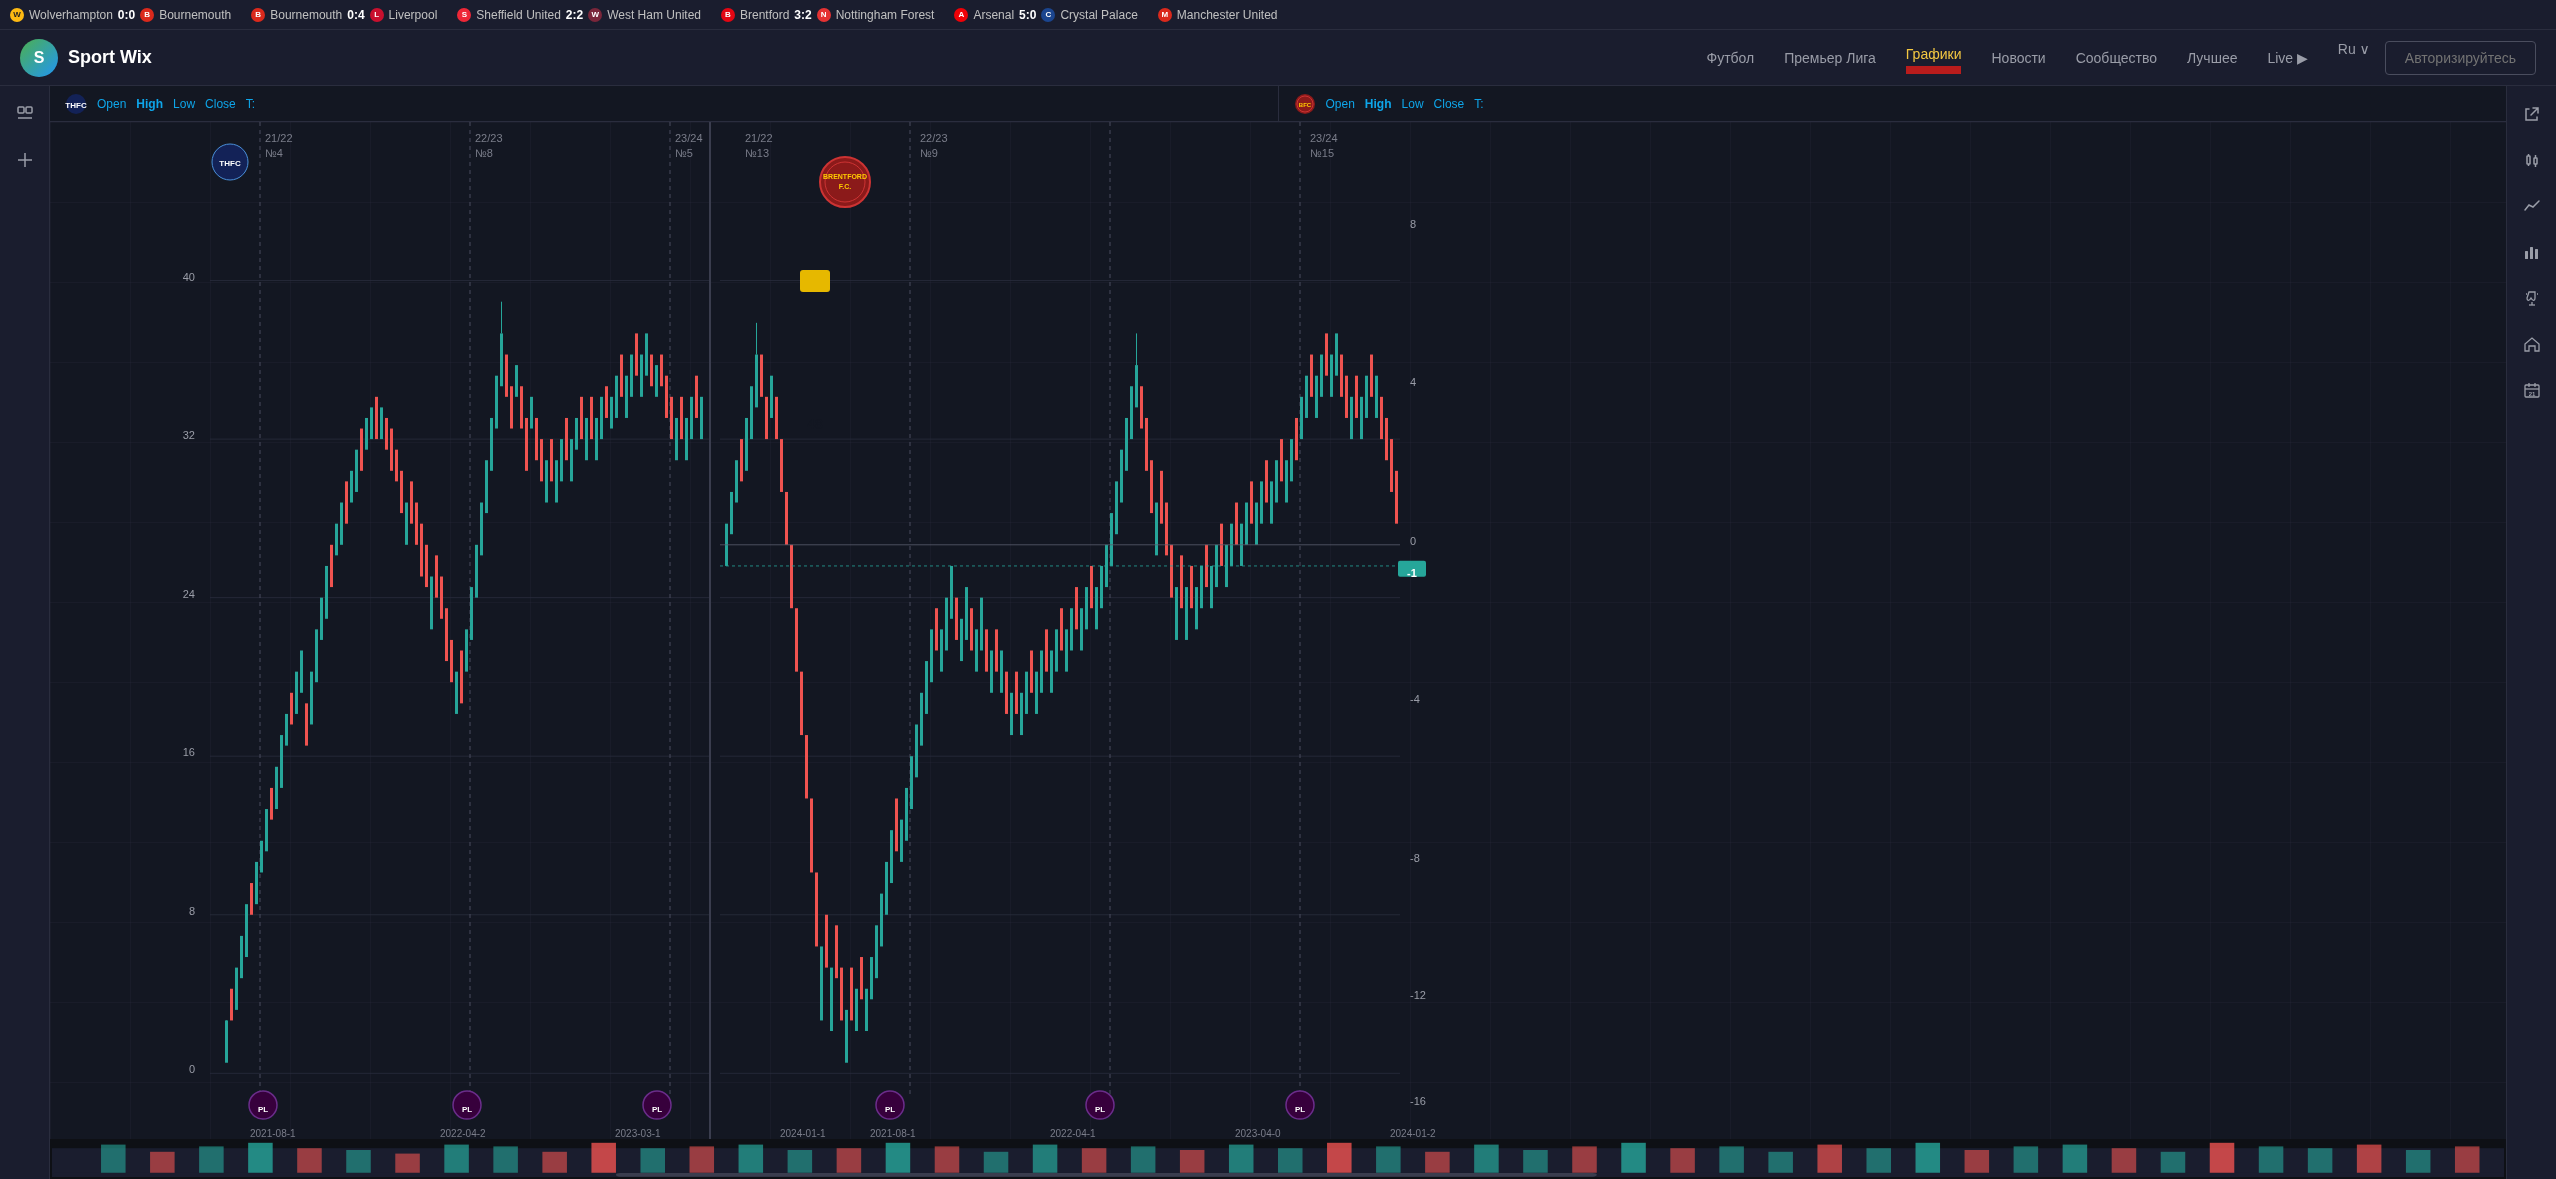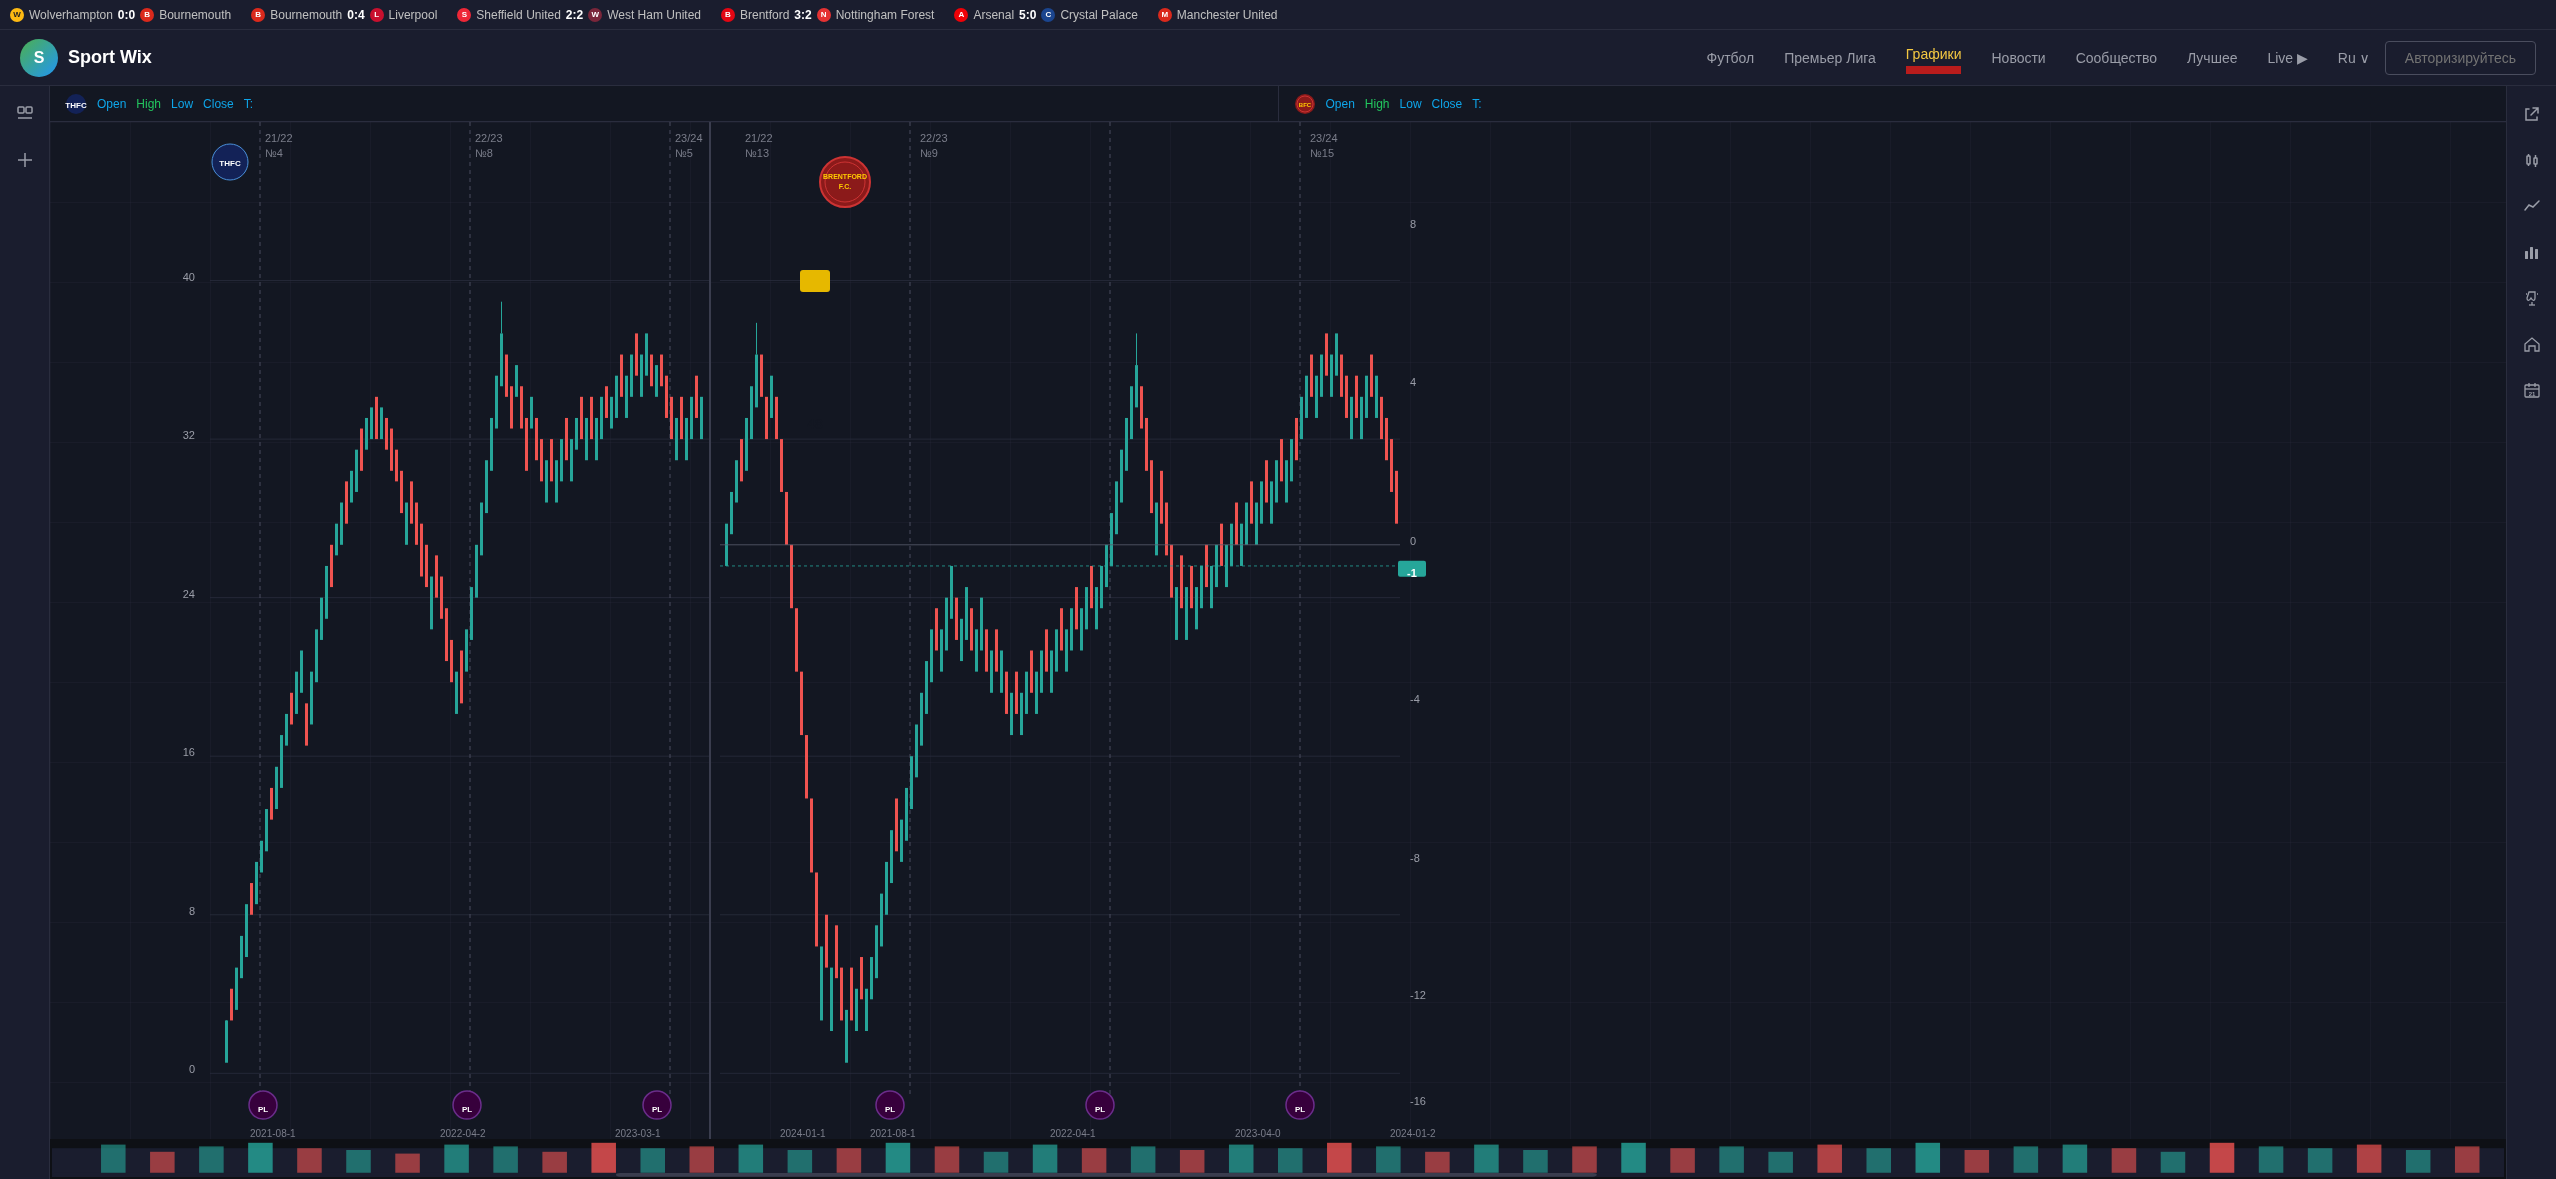--- a/index.html
+++ b/index.html
@@ -99,21 +99,21 @@
       cursor: pointer;
       font-size: 14px;
       padding: 4px 0;
     }
     .nav-item.active {
       color: #f4c842;
       border-bottom: 8px solid #b91c1c;
     }
     .nav-right {
       display: flex;
-      align-items: center;
+      align-items: flex-start;
       gap: 15px;
     }
     .lang-select {
       color: #9a9da8;
       font-size: 14px;
       cursor: pointer;
     }
     .auth-btn {
       background: transparent;
       border: 1px solid #4a4d5e;
@@ -194,21 +194,21 @@
       flex: 1;
       display: flex;
       align-items: center;
       padding: 0 15px;
       gap: 10px;
     }
     .ohlc-label {
       color: #0ea5e9;
       font-size: 12px;
     }
-    .ohlc-label.highlight { color: #22c55e; font-weight: normal; }
+    .ohlc-label.highlight { color: #0ea5e9; font-weight: bold; }
 
     
     .chart-canvas-area {
       flex: 1;
       position: relative;
       overflow: hidden;
     }
 
     
     .chart-svg {

